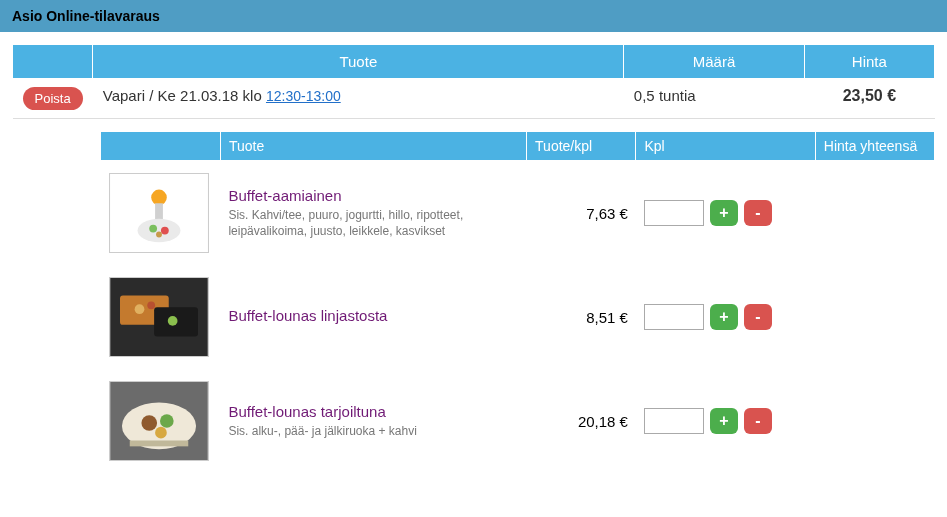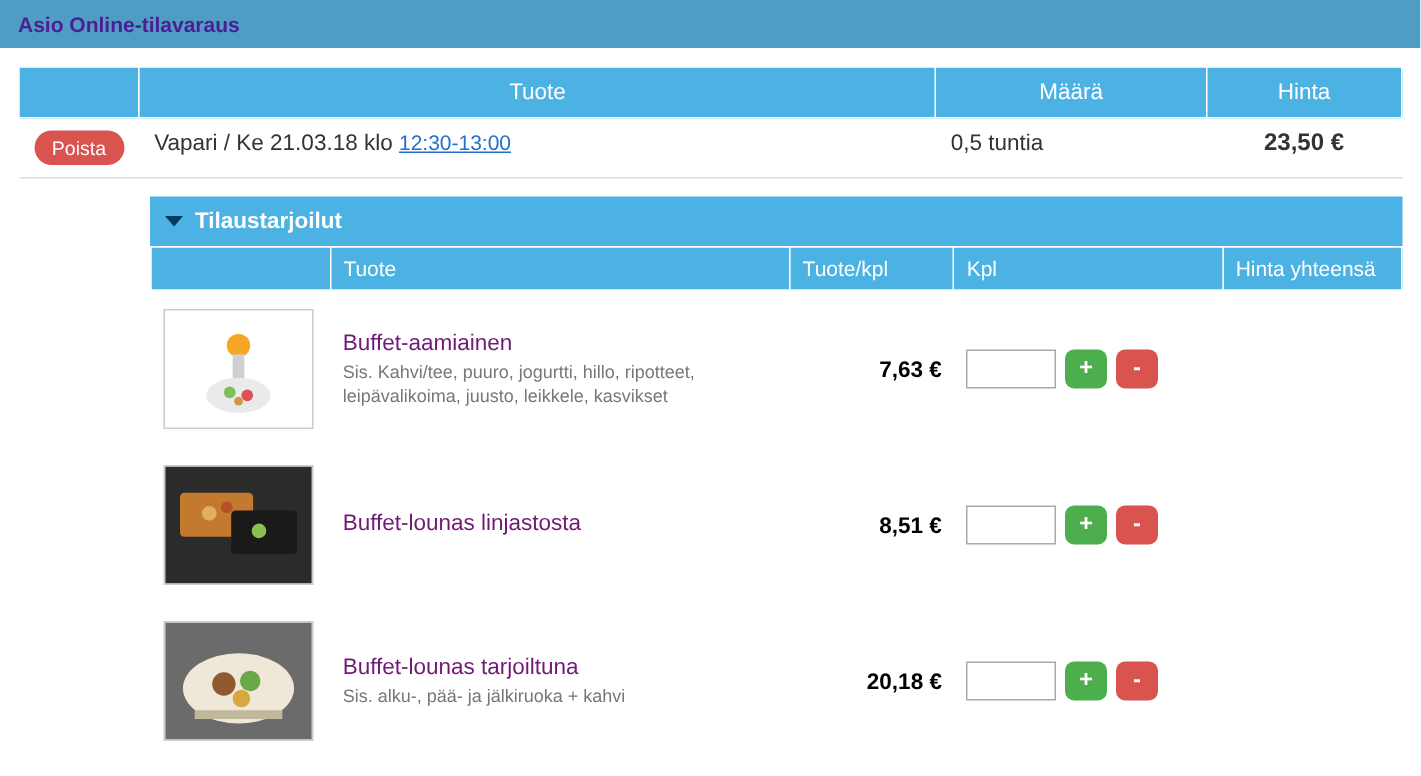--- a/index.html
+++ b/index.html
@@ -1,17 +1,17 @@
 <!DOCTYPE html>
 <html><head>
   <meta charset="utf-8">
   <style>
     * { box-sizing: border-box; margin: 0; padding: 0; }
     body { font-family: Arial, sans-serif; font-size: 14px; background: #fff; width: 947px; }
-    .header-bar { background: #4f9dc4; color: #4c1d95; font-weight: bold; padding: 8px 12px; font-size: 14px; }
+    .header-bar { background: #4f9dc4; color: #000000; font-weight: bold; padding: 8px 12px; font-size: 14px; }
     .content { padding: 12px; }
     .cart-summary { color: #333; padding: 10px 6px 12px 6px; font-size: 15px; }
     
     .main-table { width: 100%; border-collapse: collapse; }
     .main-table th { background: #4bb2e3; color: #fff; font-weight: normal; padding: 8px; text-align: center; border: 1px solid #fff; font-size: 15px; }
     .main-table th.col-action { width: 80px; }
     .main-table th.col-tuote { width: 530px; }
     .main-table th.col-maara { width: 180px; }
     .main-table th.col-hinta { width: 130px; }
     .main-table td { padding: 8px 10px; vertical-align: top; color: #333; border-bottom: 1px solid #ddd; }
@@ -35,21 +35,21 @@
     .catering-table th.c-kpl { width: 180px; }
     .catering-table th.c-yht { width: 120px; }
     .catering-table td { padding: 12px 8px; vertical-align: middle; border-bottom: 0; }
     
     .thumb { width: 100px; height: 80px; border: 1px solid #ccc; background: #f4f4f4; display: flex; align-items: center; justify-content: center; }
     .thumb svg { width: 100%; height: 100%; }
     
     .item-name { font-size: 15px; color: #701a75; margin-bottom: 3px; }
     .item-desc { font-size: 12px; color: #777; line-height: 1.35; }
     
-    .price { font-weight: bold; font-size: 15px; text-align: right; }
+    .price { font-weight: normal; font-size: 15px; text-align: right; }
     
     .qty-cell { display: flex; align-items: center; gap: 6px; }
     .qty-input { width: 60px; height: 26px; border: 1px solid #aaa; padding: 2px 4px; }
     .btn-plus, .btn-minus { width: 28px; height: 26px; border: none; border-radius: 6px; color: #fff; font-size: 16px; font-weight: bold; cursor: pointer; display: flex; align-items: center; justify-content: center; }
     .btn-plus { background: #4cae4c; }
     .btn-minus { background: #d9534f; }
   </style>
 </head>
 <body>
 
@@ -76,24 +76,20 @@
         <td>
           <span class="tuote-txt">Vapari / Ke 21.03.18 klo </span><a href="#" class="tuote-time">12:30-13:00</a>
         </td>
         <td class="tuote-txt">0,5 tuntia</td>
         <td class="cell-hinta">23,50 €</td>
       </tr>
     </tbody>
   </table>
 
   <div class="catering-wrap">
-    <div class="catering-header">
-      <span class="caret-down"></span>
-      <span>Tilaustarjoilut</span>
-    </div>
 
     <table class="catering-table">
       <thead>
         <tr>
           <th class="c-img"></th>
           <th class="c-tuote">Tuote</th>
           <th class="c-hkpl">Tuote/kpl</th>
           <th class="c-kpl">Kpl</th>
           <th class="c-yht">Hinta yhteensä</th>
         </tr>

